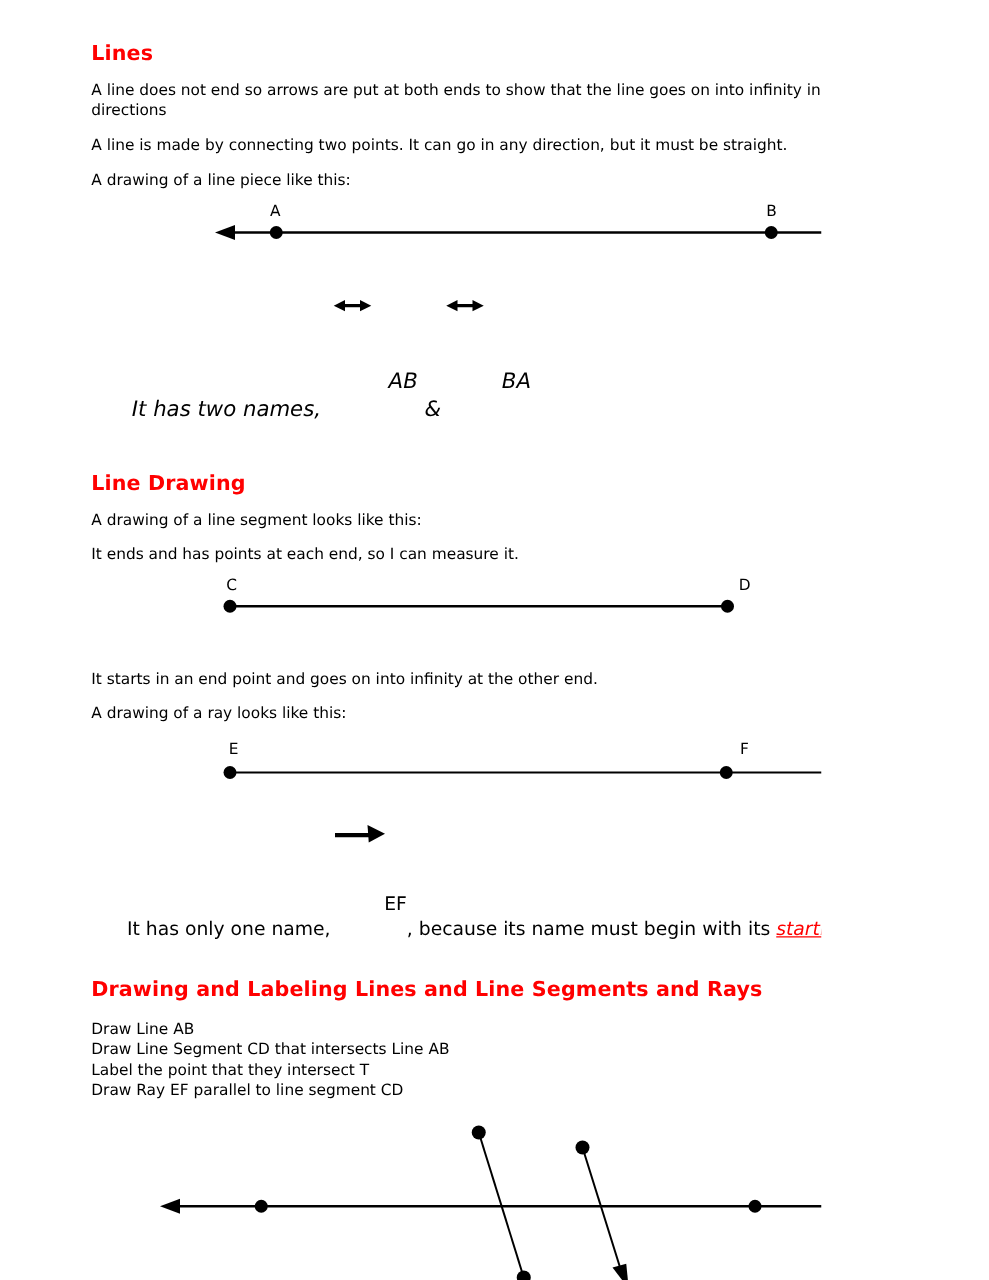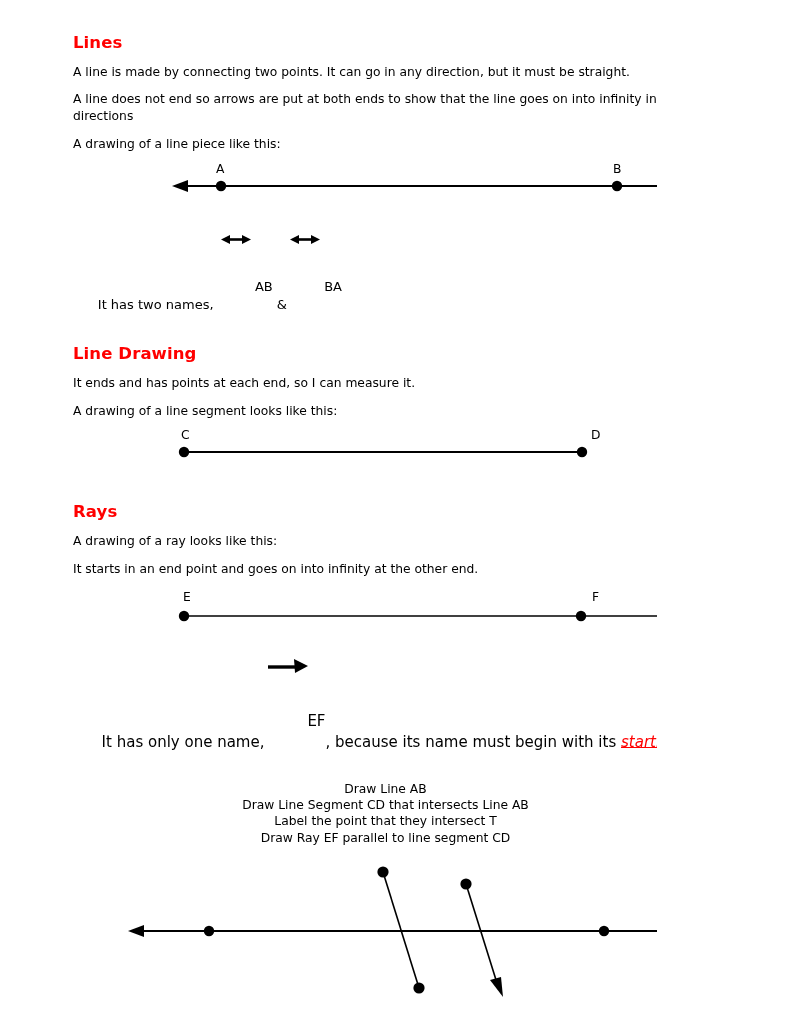--- a/index.html
+++ b/index.html
@@ -59,23 +59,24 @@
     font-size: 12.3px;
     line-height: 1;
     color: #000;
   }
 
   svg { display: block; position: absolute; left: 0; top: 0; overflow: visible; }
 
   
   .names-row {
     position: relative;
-    font-size: 13px;
+    font-size: 17px;
     line-height: 1.35;
     white-space: pre;
+    font-style: italic;
   }
   .overbar-arrow, .overbar-plain, .overbar-single {
     position: absolute;
     top: -9px;
     height: 11px;
   }
   .sentence-ray {
     position: relative;
     font-size: 15px;
     line-height: 1.35;
@@ -84,33 +85,32 @@
   .red-underline-italic {
     color: #ff0000;
     font-style: italic;
     text-decoration: underline;
   }
   .task-list {
     font-size: 12.3px;
     line-height: 1.32;
     margin: 0;
     white-space: pre-line;
-    text-align: center;
   }
 </style>
 </head>
 <body>
 
 <div class="page">
   <div class="content">
 
     <h2 class="heading">Lines</h2>
 
+    <p class="para">A line does not end so arrows are put at both ends to show that the line goes on into infinity in both directions</p>
     <p class="para">A line is made by connecting two points.  It can go in any direction, but it must be straight.</p>
-    <p class="para">A line does not end so arrows are put at both ends to show that the line goes on into infinity in both directions</p>
     <p class="para">A drawing of a line piece like this:</p>
 
     <div class="figure fig-line">
       <svg width="625" height="62">
 
         <line x1="108" y1="23" x2="593" y2="23" stroke="#000" stroke-width="2"></line>
         <polygon points="99,23 115,17 115,29" fill="#000"></polygon>
         <polygon points="602,23 586,17 586,29" fill="#000"></polygon>
         <circle cx="148" cy="23" r="5.2" fill="#000"></circle>
         <circle cx="544" cy="23" r="5.2" fill="#000"></circle>
@@ -134,40 +134,39 @@
           <polygon points="30,5.5 21,1 21,10" fill="#000"></polygon>
         </svg>
         <span>BA</span>
       </span>
     </div>
 
     <div class="block-gap-md"></div>
 
     <h2 class="heading">Line Drawing</h2>
 
+    <p class="para">A drawing of a line segment looks like this:</p>
     <p class="para"> It ends and has points at each end, so I can measure it.</p>
-    <p class="para">A drawing of a line segment looks like this:</p>
 
     <div class="figure fig-seg">
       <svg width="625" height="58">
         <line x1="111" y1="22" x2="509" y2="22" stroke="#000" stroke-width="2"></line>
         <circle cx="111" cy="22" r="5.2" fill="#000"></circle>
         <circle cx="509" cy="22" r="5.2" fill="#000"></circle>
       </svg>
       <span class="fig-label" style="left:108px; top:-1px;">C</span>
       <span class="fig-label" style="left:518px; top:-1px;">D</span>
     </div>
 
 
     <div class="block-gap-md"></div>
 
-    <h2 class="heading">Rays</h2>
-
+
+    <p class="para"> It starts in an end point and goes on into infinity at the other end.</p>
     <p class="para">A drawing of a ray looks like this:</p>
-    <p class="para"> It starts in an end point and goes on into infinity at the other end.</p>
 
     <div class="figure fig-ray">
       <svg width="625" height="62">
         <line x1="111" y1="28" x2="596" y2="28" stroke="#000" stroke-width="1.6"></line>
         <circle cx="111" cy="28" r="5.2" fill="#000"></circle>
         <circle cx="508" cy="28" r="5.2" fill="#000"></circle>
         <polygon points="605,28 589,22 589,34" fill="#000"></polygon>
       </svg>
       <span class="fig-label" style="left:110px; top:3px;">E</span>
       <span class="fig-label" style="left:519px; top:3px;">F</span>
@@ -178,20 +177,21 @@
         <svg class="overbar-single" style="left:-3px; width:42px; top:-13px;" width="42" height="16">
           <line x1="2" y1="9" x2="34" y2="9" stroke="#000" stroke-width="3.4"></line>
           <polygon points="42,8 28,1 29,15" fill="#000"></polygon>
         </svg>
         <span>EF</span>
       </span><span>, because its name must begin with its </span><span class="red-underline-italic">starting point.</span>
     </div>
 
     <div class="block-gap-sm"></div>
 
+    <h2 class="heading" style="margin-bottom:13px;">Drawing and Labeling Lines and Line Segments and Rays</h2>
 
     <p class="task-list">Draw Line AB
 Draw Line Segment CD that intersects Line AB
 Label the point that they intersect T
 Draw Ray EF parallel to line segment CD</p>
 
     <div class="figure fig-multi" style="margin-top:14px;">
       <svg width="625" height="150">
 
         <line x1="63" y1="71" x2="593" y2="71" stroke="#000" stroke-width="2"></line>

